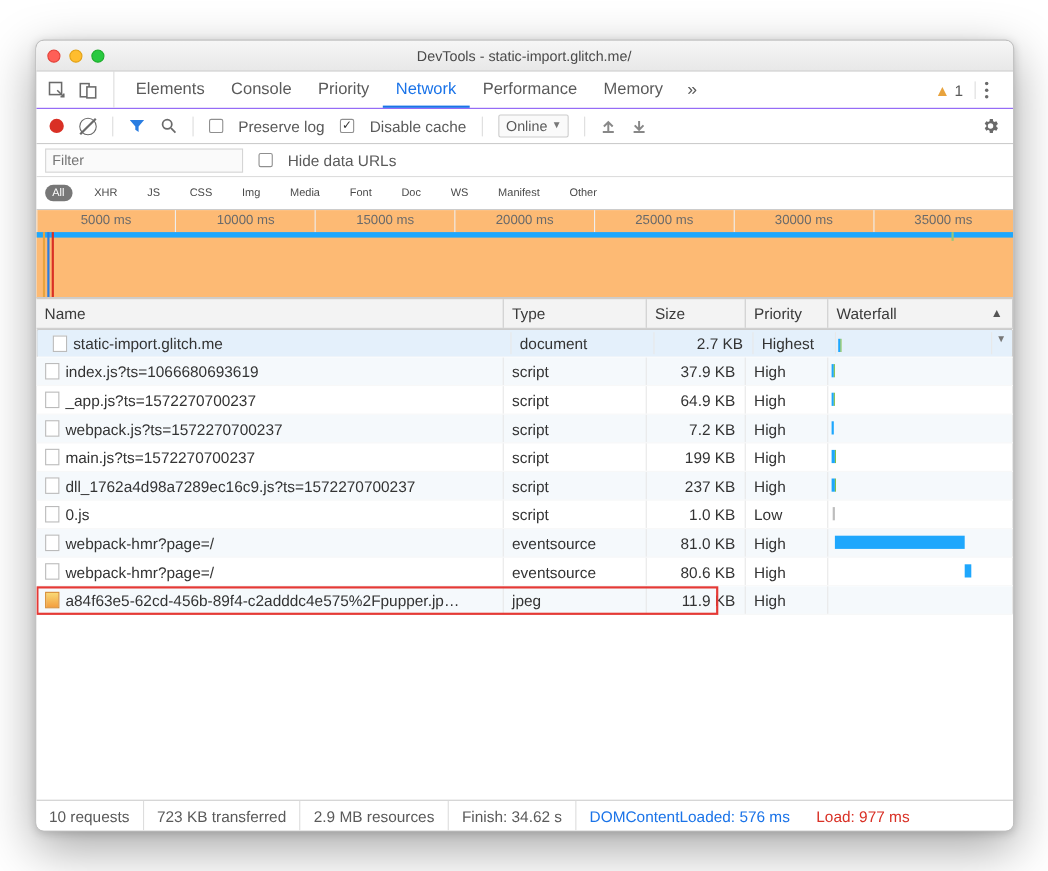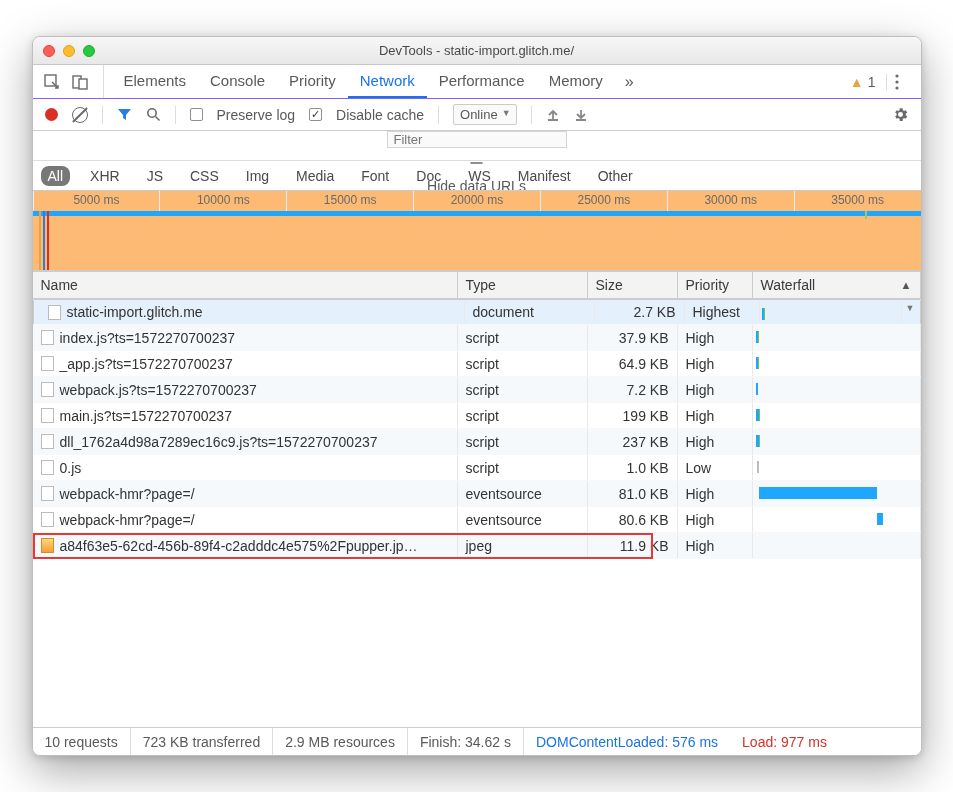--- a/index.html
+++ b/index.html
@@ -34,23 +34,23 @@
 .noic { width:16px; height:16px; border:1.7px solid #6a6a6a; border-radius:50%; position:relative;}
 .noic::after{content:"";position:absolute;width:2px;height:20px;background:#6a6a6a;transform:rotate(45deg);left:6px;top:-3px;}
 .funnel { color:#2a7de1; }
 .cb { width:13px; height:13px; border:1px solid #8f8f8f; border-radius:2px; display:inline-flex; background:#fff; align-items:center; justify-content:center;}
 .cb.checked::after{content:"✓"; font-size:11px; color:#333; line-height:1;}
 .sel { padding:2px 18px 2px 6px; border:1px solid #ccc; background:#fafafa; border-radius:2px; position:relative; font-size:13px;}
 .sel::after{content:"▼"; position:absolute; right:5px; top:3px; font-size:9px; color:#777;}
 .toolbar .sp{flex:1;}
 .arrowic{color:#888;}
 .gear{color:#6a6a6a;}
-.filterbar{height:30px; border-bottom:1px solid #ddd; display:flex; align-items:center; padding:0 8px; gap:14px; font-size:14px; color:#5a5a5a;flex-direction:column;}
+.filterbar{height:30px; border-bottom:1px solid #ddd; display:flex; align-items:center; padding:0 8px; gap:14px; font-size:14px; color:#5a5a5a;}
 .filterinput{width:180px; height:22px; border:1px solid #d5d5d5; background:#fafafa; padding:0 6px; font-size:13px; color:#999;}
-.chipbar{height:30px; border-bottom:1px solid #ccc; display:flex; align-items:center; padding:0 8px; gap:13px; font-size:14px; color:#4a4a4a;}
+.chipbar{height:30px; border-bottom:1px solid #ccc; display:flex; align-items:center; padding:0 8px; gap:13px; font-size:10px; color:#4a4a4a;}
 .chip{padding:2px 7px; border-radius:8px; cursor:pointer;}
 .chip.active{background:#777; color:#fff;}
 .timeline{height:80px; border-bottom:1px solid #ccc; position:relative; background:#fdba74; overflow:hidden;}
 .timeline .ticks{display:flex; height:20px; font-size:12px; color:#6a6a6a;}
 .timeline .ticks span{flex:1; text-align:center; border-left:1px solid #eee; padding-top:2px;}
 .timeline .wave{position:absolute; left:0; right:0; top:20px; height:5px; background:#1ea7fd;}
 .timeline .vbar{position:absolute; top:20px; bottom:0; width:2px;}
 .tablehdr{height:28px; background:#f3f3f3; border-top:1px solid #ccc; border-bottom:1px solid #ccc; display:flex; font-size:14px; color:#3a3a3a;}
 .tablehdr > div{display:flex; align-items:center; padding:0 8px; border-right:1px solid #ccc;}
 .col-name{flex:0 0 425px;}
@@ -228,21 +228,21 @@
         <div class="col-size">2.7 KB</div>
         <div class="col-pri">Highest</div>
         <div class="col-wf wfcell">
           <div class="bar" style="left: 2px; width: 2px; background: rgb(30, 167, 253);"></div>
           <div class="bar" style="left: 4px; width: 1px; background: rgb(127, 191, 74);"></div>
         </div>
       </div>
       <div class="row">
         <div class="col-name">
           <span class="fileic"></span>
-          <span>index.js?ts=1572270700237</span>
+          <span>index.js?ts=1066680693619</span>
         </div>
         <div class="col-type">script</div>
         <div class="col-size">37.9 KB</div>
         <div class="col-pri">High</div>
         <div class="col-wf wfcell">
           <div class="bar" style="left: 3px; width: 2px; background: rgb(30, 167, 253);"></div>
           <div class="bar" style="left: 5px; width: 1px; background: rgb(127, 191, 74);"></div>
         </div>
       </div>
       <div class="row">

